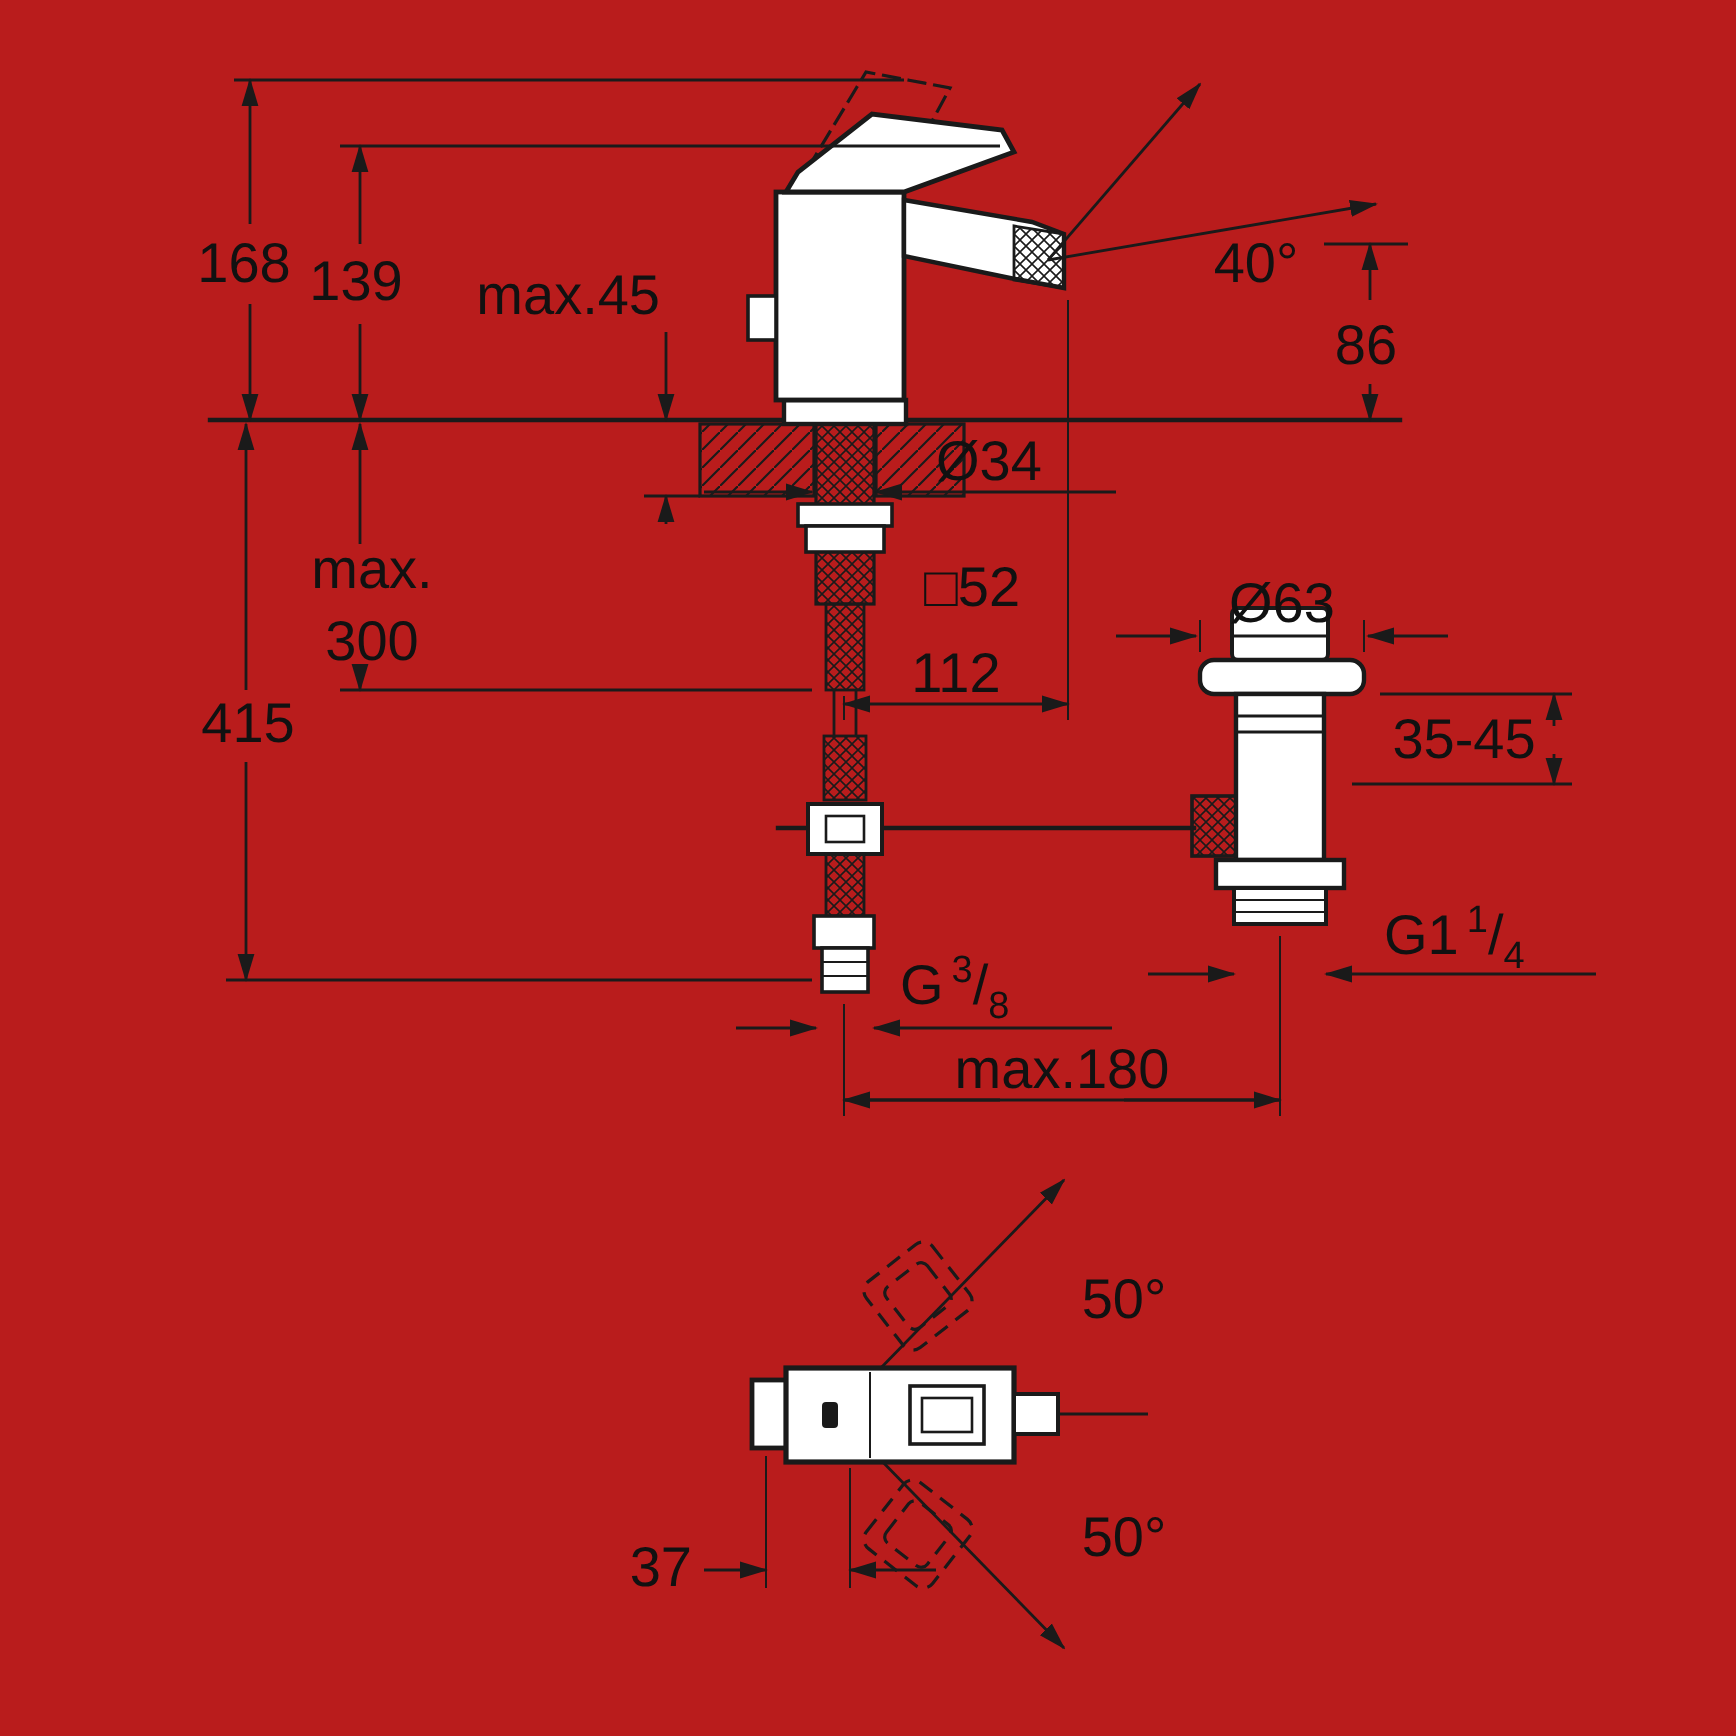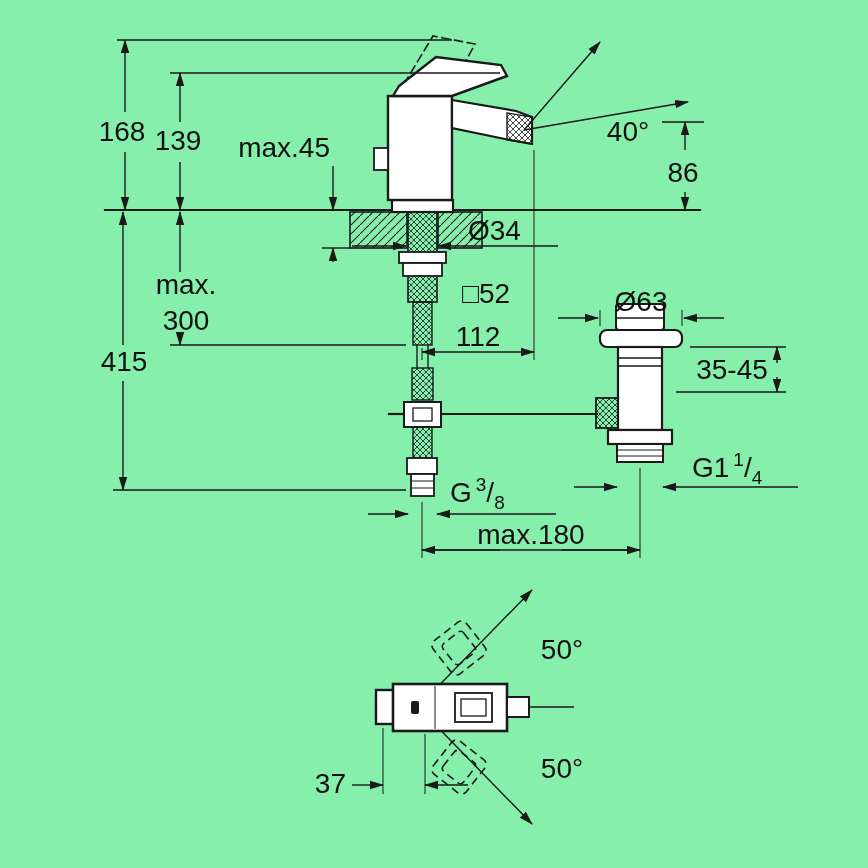--- a/index.html
+++ b/index.html
@@ -1,16 +1,16 @@
 <!DOCTYPE html>
 <html><head>
 <meta charset="utf-8">
 <style>
   html,body{margin:0;padding:0;background:#ffffff;}
-  .stage{width:868px;height:868px;position:relative;background:#86efac;}
+  .stage{width:868px;height:868px;position:relative;background:#b91c1c;}
   svg{display:block;}
   .main{stroke:#1a1a1a;stroke-width:2.2;fill:none;stroke-linecap:square;}
   .dim{stroke:#1a1a1a;stroke-width:1.4;fill:none;}
   .thin{stroke:#1a1a1a;stroke-width:1;fill:none;}
   .dashed{stroke-dasharray:8 5;stroke-width:1.6;}
   .white{fill:#ffffff;}
   .dark{fill:#1a1a1a;}
   text{fill:#111111;font-family:"Liberation Sans","DejaVu Sans",sans-serif;font-size:28px;}
   .small{font-size:19px;}
   .mid{text-anchor:middle;}

